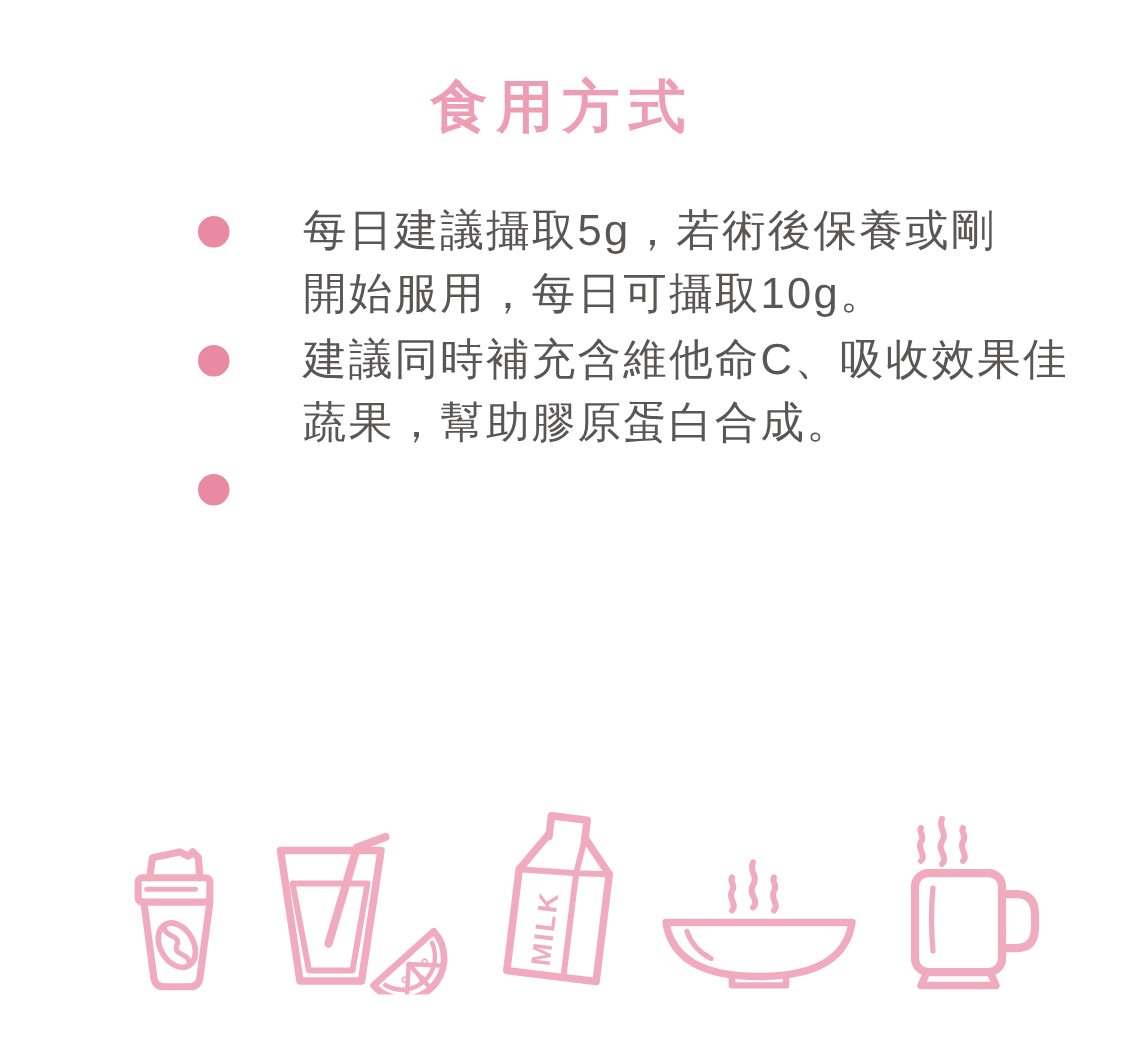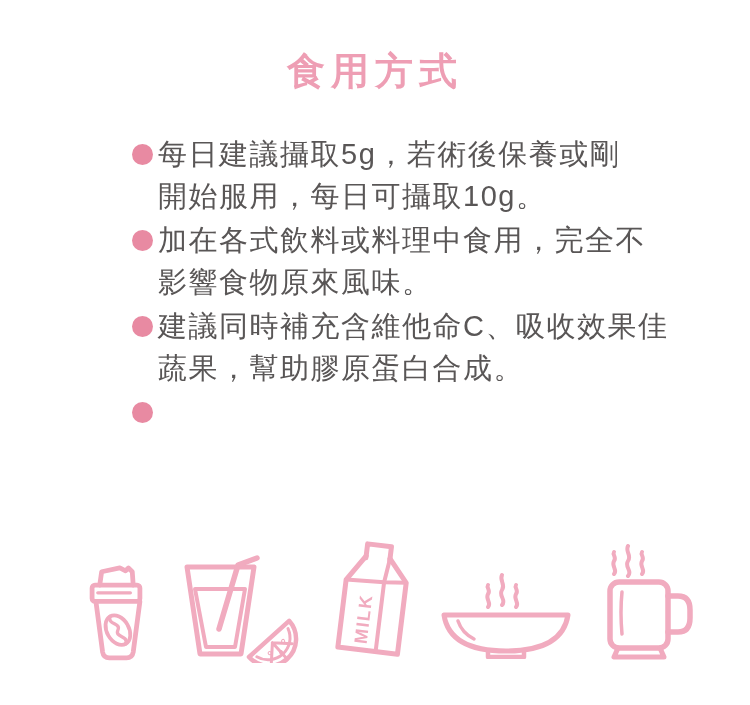--- a/index.html
+++ b/index.html
@@ -9,21 +9,21 @@
     --title-pink:#ee9eb4;--bullet-pink:#e88aa2;--text-gray:#595656;--icon-pink:#f1abbf;
   }
   .page{position:relative;width:750px;height:705px;}
   .title{
     margin:0;padding-top:46px;text-align:center;
     font-family:"Liberation Serif","DejaVu Serif",serif;
     font-size:38px;font-weight:bold;letter-spacing:6px;
     color:var(--title-pink);
   }
   .list{margin:36px 0 0 132px;padding-right:20px;}
-  .item{display:flex;align-items:flex-start;margin-bottom:2px;}
+  .item{display:flex;align-items:flex-start;margin-bottom:2px;gap:44px;}
   .dot{
     flex:none;width:21px;height:21px;border-radius:50%;
     background:var(--bullet-pink);margin-top:11px;margin-right:5px;
   }
   .item-text{
     white-space:pre-line;
     font-size:29px;line-height:42px;letter-spacing:1.5px;
     color:var(--text-gray);
   }
   .icons-row{
@@ -40,25 +40,20 @@
 
 <div class="page">
 
   <h1 class="title">食用方式</h1>
 
   <div class="list">
     <div class="item">
       <span class="dot"></span>
       <span class="item-text">每日建議攝取5g，若術後保養或剛
 開始服用，每日可攝取10g。</span>
-    </div>
-    <div class="item">
-      <span class="dot"></span>
-      <span class="item-text">加在各式飲料或料理中食用，完全不
-影響食物原來風味。</span>
     </div>
     <div class="item">
       <span class="dot"></span>
       <span class="item-text">建議同時補充含維他命C、吸收效果佳
 蔬果，幫助膠原蛋白合成。</span>
     </div>
     <div class="item">
       <span class="dot"></span>
     </div>
   </div>

